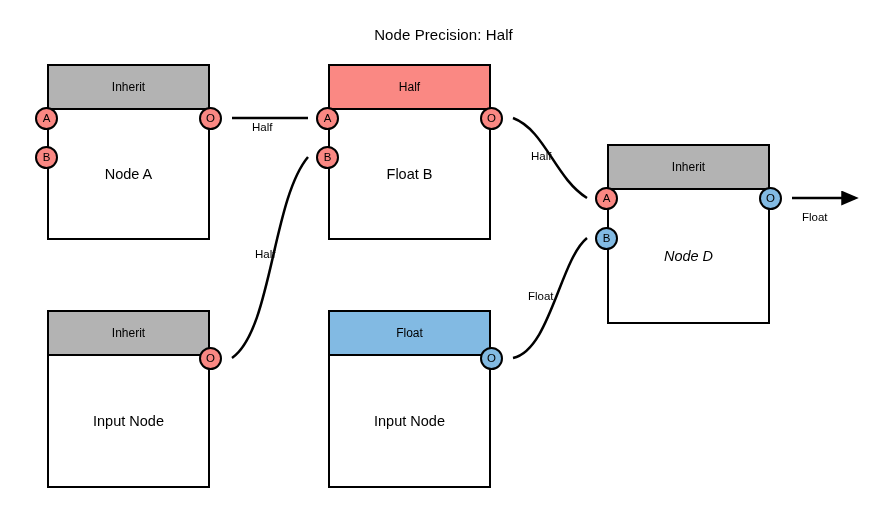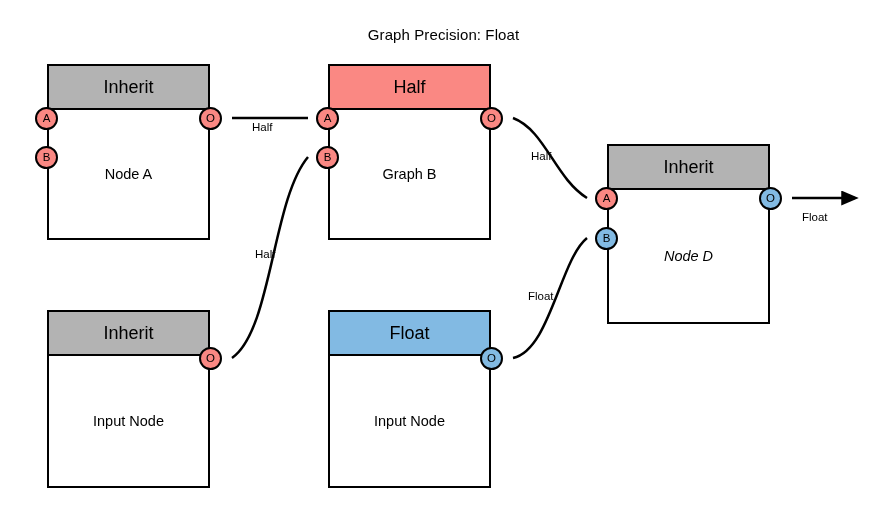--- a/index.html
+++ b/index.html
@@ -37,21 +37,21 @@
     border: 2.5px solid #000000;
     background: #ffffff;
   }
   .node-header {
     box-sizing: border-box;
     height: 44px;
     border-bottom: 2.5px solid #000000;
     display: flex;
     align-items: center;
     justify-content: center;
-    font-size: 18px;
+    font-size: 12px;
     color: #000000;
   }
   .node-body {
     display: flex;
     align-items: center;
     justify-content: center;
     font-size: 14.5px;
     color: #000000;
   }
   .port {
@@ -79,21 +79,21 @@
     fill: none;
     stroke: #000000;
     stroke-width: 2.5;
   }
 </style>
 </head>
 <body>
 
 <div id="canvas">
 
-  <div class="graph-title">Graph Precision: Float</div>
+  <div class="graph-title">Node Precision: Half</div>
 
   <svg id="wire-layer" width="887" height="509" style="position:absolute;left:0;top:0;">
     <defs>
       <marker id="arrowhead" markerWidth="7" markerHeight="7" refX="5.5" refY="3" orient="auto">
         <path d="M0,0 L7,3 L0,6 z" fill="#000000"></path>
       </marker>
     </defs>
     <g id="edge-paths">
         <path d="M 232 118 L 308 118" class="wire"></path>
         <path d="M 232 358 C 272 330 272 200 308 157" class="wire"></path>
@@ -106,21 +106,21 @@
   <div id="node-layer">
       <div class="node" style="left: 47px; top: 64px; width: 163px; height: 176px;">
         <div class="node-header" style="background: rgb(179, 179, 179);">Inherit</div>
         <div class="node-body" style="height: 127px;">Node A</div>
       </div>
       <div class="port" style="background: rgb(250, 136, 131); left: 35px; top: 107px;">A</div>
       <div class="port" style="background: rgb(250, 136, 131); left: 35px; top: 146px;">B</div>
       <div class="port" style="background: rgb(250, 136, 131); left: 199px; top: 107px;">O</div>
       <div class="node" style="left: 328px; top: 64px; width: 163px; height: 176px;">
         <div class="node-header" style="background: rgb(250, 136, 131);">Half</div>
-        <div class="node-body" style="height: 127px;">Graph B</div>
+        <div class="node-body" style="height: 127px;">Float B</div>
       </div>
       <div class="port" style="background: rgb(250, 136, 131); left: 316px; top: 107px;">A</div>
       <div class="port" style="background: rgb(250, 136, 131); left: 316px; top: 146px;">B</div>
       <div class="port" style="background: rgb(250, 136, 131); left: 480px; top: 107px;">O</div>
       <div class="node" style="left: 607px; top: 144px; width: 163px; height: 180px;">
         <div class="node-header" style="background: rgb(179, 179, 179);">Inherit</div>
         <div class="node-body" style="height: 131px; font-style: italic;">Node D</div>
       </div>
       <div class="port" style="background: rgb(250, 136, 131); left: 595px; top: 187px;">A</div>
       <div class="port" style="background: rgb(130, 186, 227); left: 595px; top: 227px;">B</div>

